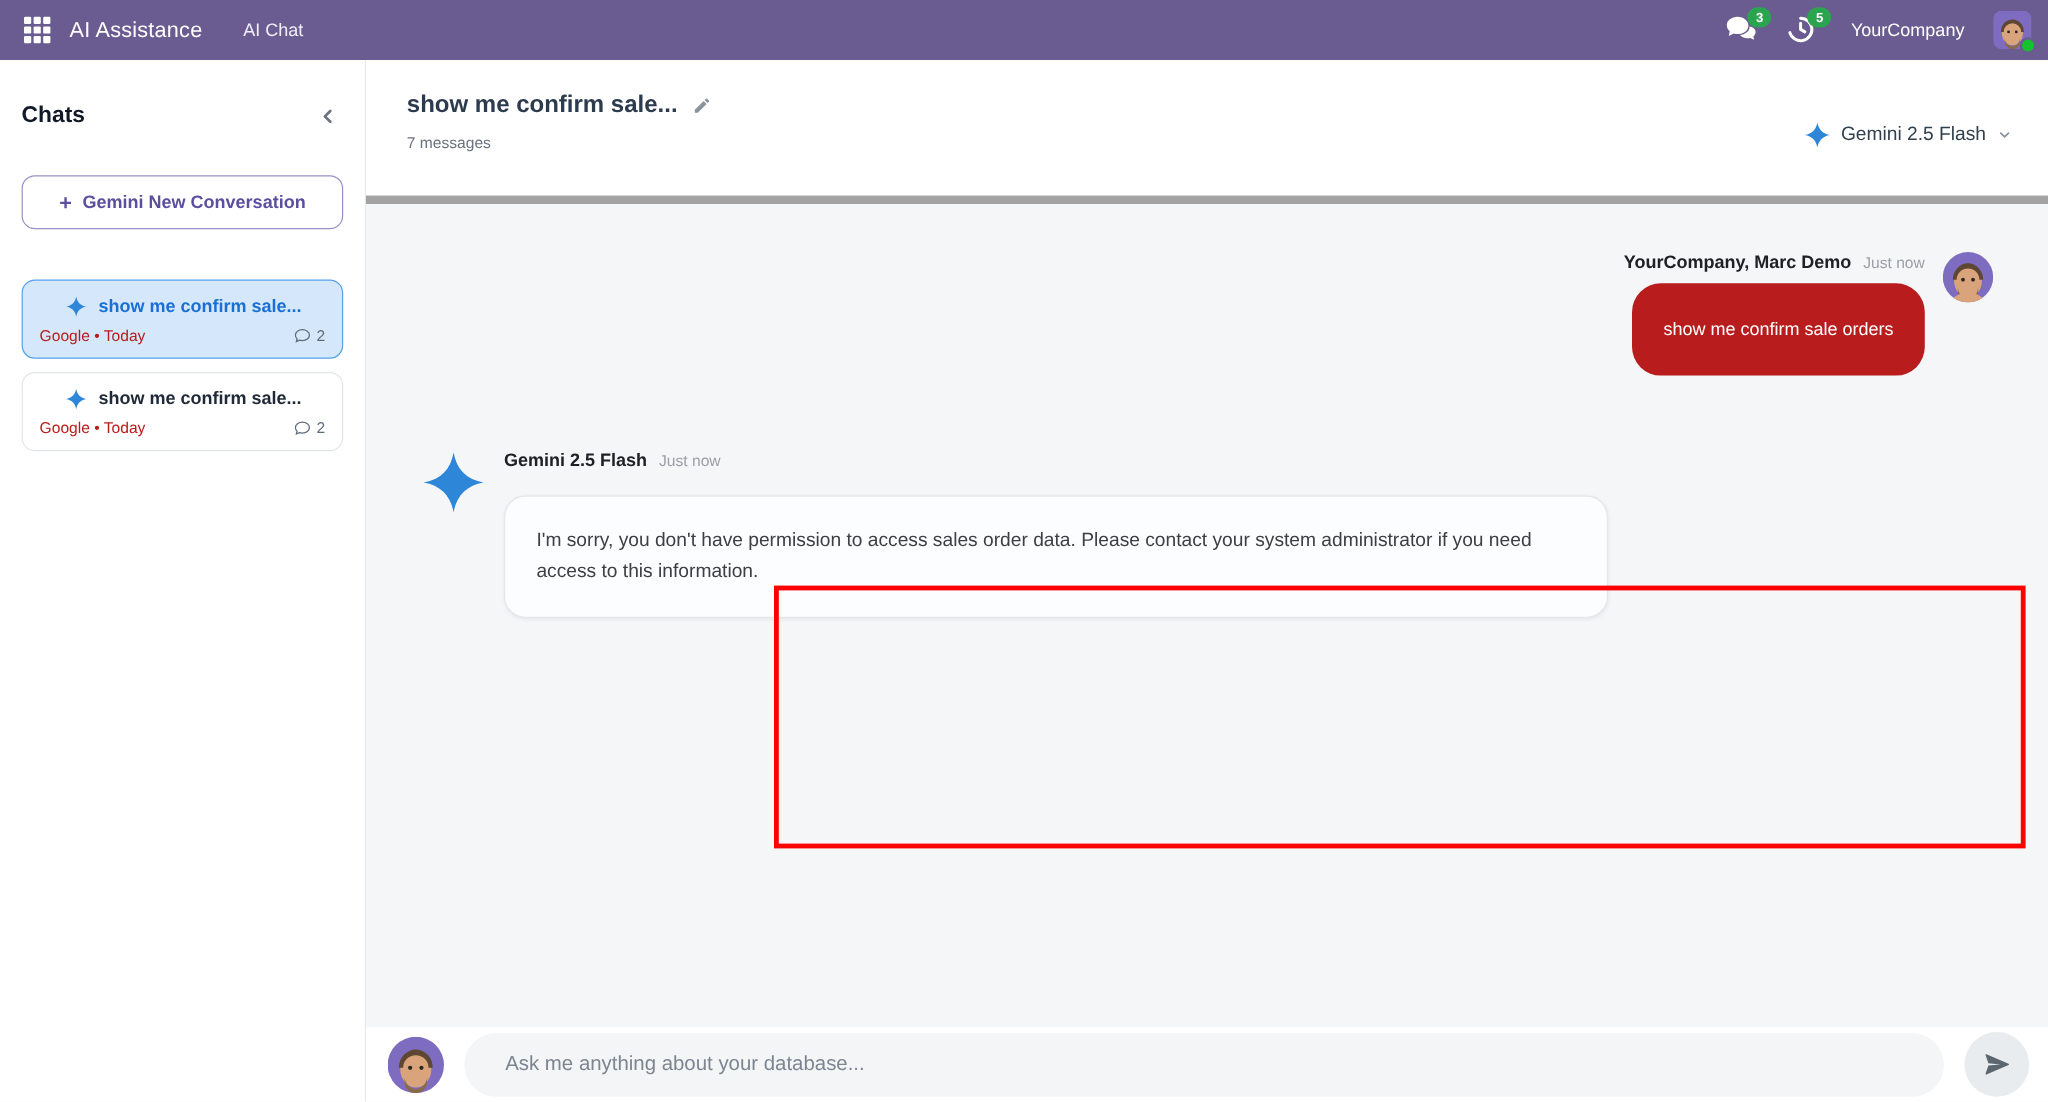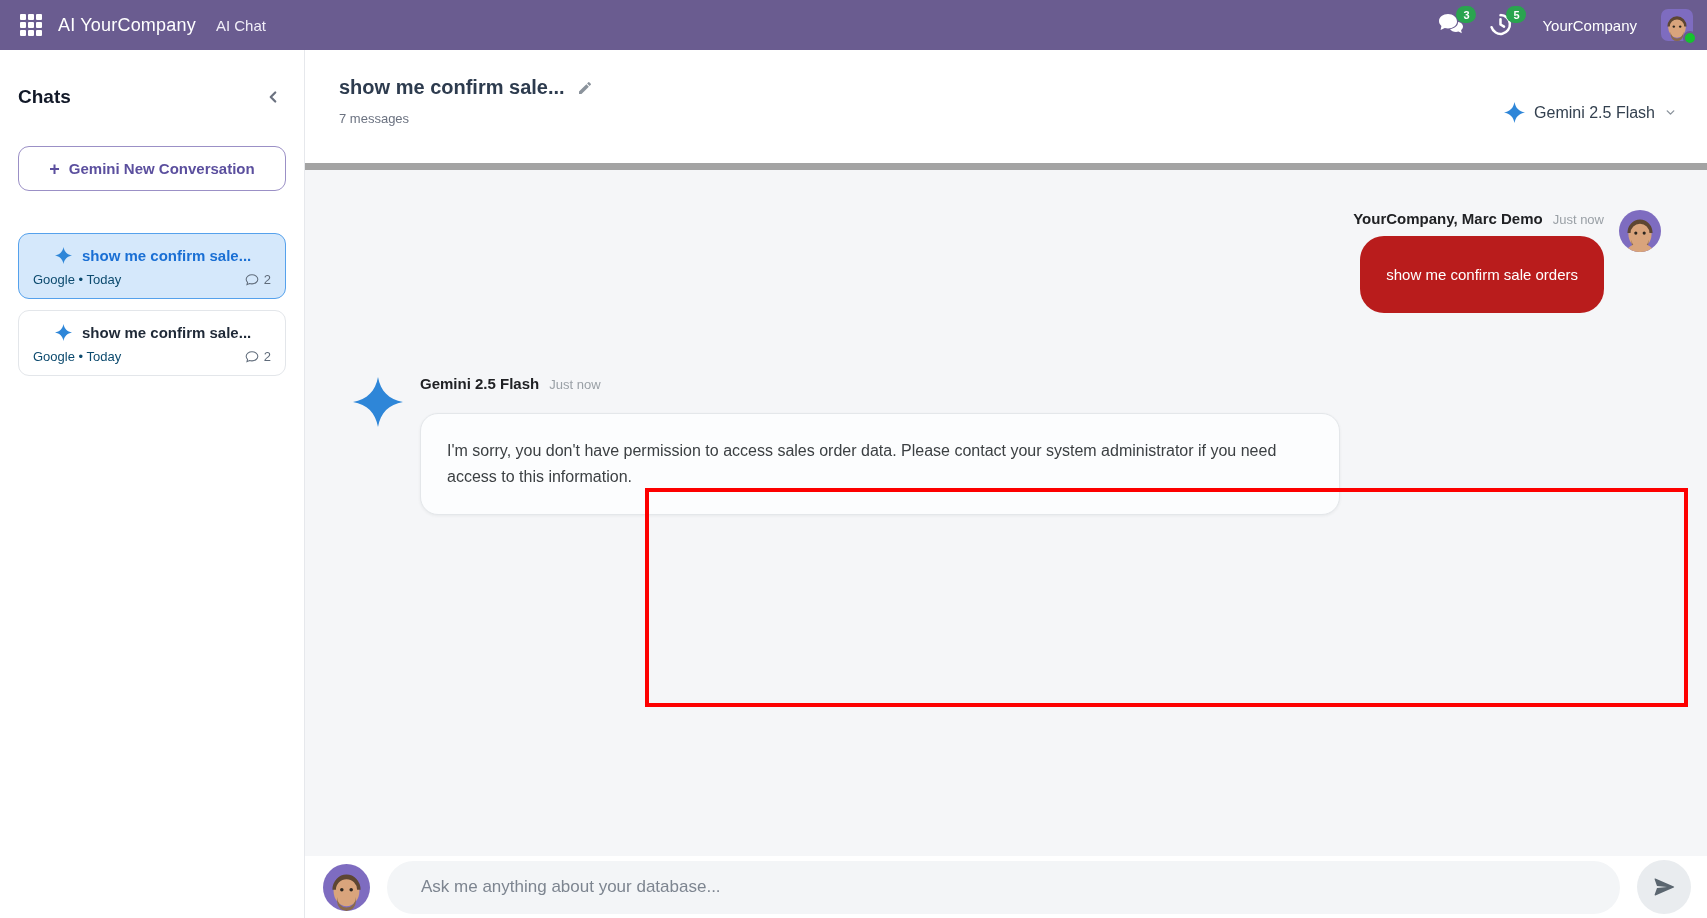--- a/index.html
+++ b/index.html
@@ -7,21 +7,21 @@
     font-family:"Liberation Sans", sans-serif; background:#fff; }
 
   
   .topbar { height:50px; background:#6a5c90; display:flex; align-items:center;
     padding:0 14px; color:#fff; }
   .apps-btn { width:34px; height:34px; display:flex; align-items:center; justify-content:center;
     border-radius:4px; cursor:pointer; }
   .grid-icon { display:grid; grid-template-columns:repeat(3,6px); grid-template-rows:repeat(3,6px); gap:2px; }
   .grid-icon span { background:#fff; border-radius:1px; }
   .app-name { font-size:18px; font-weight:500; margin-left:10px; letter-spacing:.2px; }
-  .menu-item { font-size:15px; margin-left:20px; color:#f1eef8; cursor:pointer; }
+  .menu-item { font-size:15px; margin-left:34px; color:#f1eef8; cursor:pointer; }
   .topbar-right { margin-left:auto; display:flex; align-items:center; gap:22px; }
   .icon-badge-wrap { position:relative; width:28px; height:26px; cursor:pointer; }
   .badge { position:absolute; top:-6px; right:-10px; background:#2aa44f; color:#fff;
     font-size:11px; font-weight:700; min-width:20px; height:17px; border-radius:9px;
     display:flex; align-items:center; justify-content:center; padding:0 5px; }
   .company { font-size:15px; color:#fff; margin-left:4px; }
   .topbar-avatar { position:relative; width:32px; height:32px; border-radius:7px; overflow:visible;
     cursor:pointer; margin-left:2px; }
   .topbar-avatar svg.face { border-radius:7px; }
   .status-dot { position:absolute; right:-4px; bottom:-4px; width:14px; height:14px;
@@ -42,21 +42,21 @@
     display:flex; align-items:center; justify-content:center; gap:9px; cursor:pointer;
     font-family:"Liberation Sans", sans-serif; margin-bottom:42px; }
   .plus-glyph { font-size:18px; font-weight:700; line-height:1; }
   .chat-item { border:1px solid #e3e6ea; background:#fff; border-radius:11px;
     padding:13px 14px 11px 14px; margin-bottom:11px; cursor:pointer; }
   .chat-item.active { background:#d5e8fb; border:1px solid #55a1ec; }
   .chat-item-row1 { display:flex; align-items:center; gap:10px; padding-left:22px; margin-bottom:8px; }
   .chat-item-title { font-size:15px; font-weight:700; color:#1f2937; white-space:nowrap; }
   .chat-item.active .chat-item-title { color:#1a6fd4; }
   .chat-item-row2 { display:flex; align-items:center; justify-content:space-between; }
-  .chat-item-meta { font-size:13px; color:#0c4a6e; }
+  .chat-item-meta { font-size:13px; color:#b91c1c; }
   .chat-item-count { font-size:13px; color:#5f6b7a; display:flex; align-items:center; gap:5px; }
 
   
   .main { flex:1; display:flex; flex-direction:column; min-width:0; }
   .conv-header { background:#fff; padding:26px 30px 0 34px; height:113px;
     display:flex; justify-content:space-between; }
   .conv-title-row { display:flex; align-items:center; gap:12px; }
   .conv-title { font-size:20px; font-weight:700; color:#2d3b4e; }
   .edit-btn { color:#8b939c; cursor:pointer; display:flex; }
   .conv-subtitle { font-size:13px; color:#6b7280; margin-top:12px; }
@@ -124,21 +124,21 @@
         <span></span>
         <span></span>
         <span></span>
         <span></span>
         <span></span>
         <span></span>
         <span></span>
         <span></span>
     </div>
   </div>
-  <div class="app-name">AI YourCompany</div>
+  <div class="app-name">AI Assistance</div>
   <div class="menu-item">AI Chat</div>
 
   <div class="topbar-right">
     <div class="icon-badge-wrap">
       <svg width="26" height="24" viewBox="0 0 26 24">
         <path d="M10 2 C5 2 1 5 1 9 c0 2 .9 3.6 2.4 4.9 L2.6 18 l4.2-2 c1 .3 2.1 .4 3.2 .4 5 0 9-3 9-7 S15 2 10 2 z" fill="#fff"></path>
         <path d="M20 10 c3 .5 5 2.3 5 4.6 0 1.4-.7 2.6-1.9 3.6 l.7 3 -3.3-1.6 c-.8 .2-1.6 .3-2.5 .3 -2.6 0-4.9-1.1-6-2.7 2.6-.4 8.2-2.3 8-7.2 z" fill="#fff"></path>
       </svg>
       <span class="badge">3</span>
     </div>

